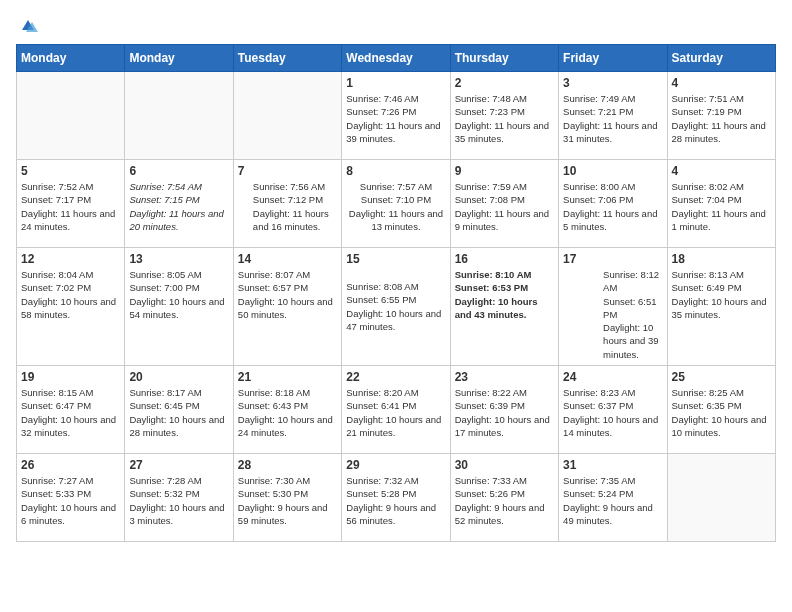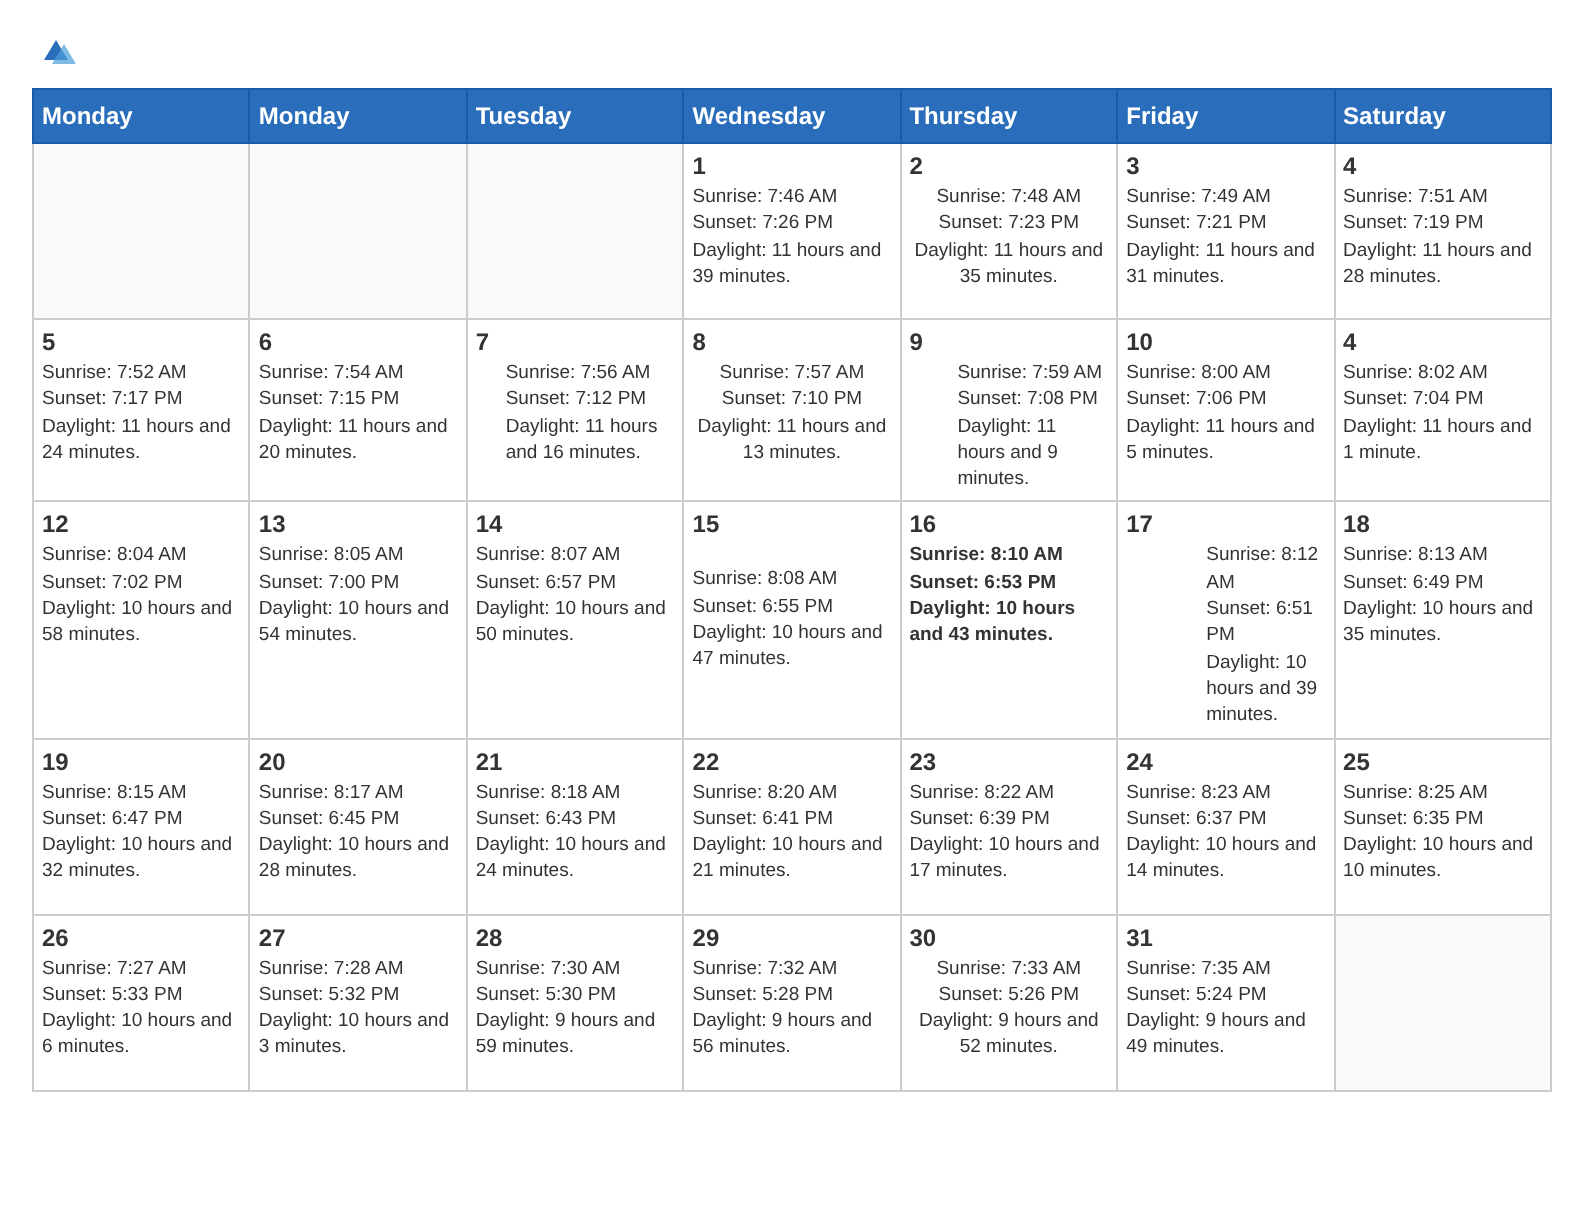--- a/index.html
+++ b/index.html
@@ -122,21 +122,21 @@
         <td class="empty"></td>
         <td class="empty"></td>
         <td>
           <div class="day-num">1</div>
           <div class="day-info" style="white-space: pre-line;">Sunrise: 7:46 AM
 Sunset: 7:26 PM
 Daylight: 11 hours and 39 minutes.</div>
         </td>
         <td>
           <div class="day-num">2</div>
-          <div class="day-info" style="white-space: pre-line; text-align: center;">Sunrise: 7:48 AM
+          <div class="day-info" style="white-space: pre-line;">Sunrise: 7:48 AM
 Sunset: 7:23 PM
 Daylight: 11 hours and 35 minutes.</div>
         </td>
         <td>
           <div class="day-num">3</div>
           <div class="day-info" style="white-space: pre-line;">Sunrise: 7:49 AM
 Sunset: 7:21 PM
 Daylight: 11 hours and 31 minutes.</div>
         </td>
         <td>
@@ -148,39 +148,39 @@
       </tr>
       <tr>
         <td>
           <div class="day-num">5</div>
           <div class="day-info" style="white-space: pre-line;">Sunrise: 7:52 AM
 Sunset: 7:17 PM
 Daylight: 11 hours and 24 minutes.</div>
         </td>
         <td>
           <div class="day-num">6</div>
-          <div class="day-info" style="white-space: pre-line;">Sunrise: 7:54 AM
+          <div class="day-info" style="white-space: pre-line; font-style: italic;">Sunrise: 7:54 AM
 Sunset: 7:15 PM
 Daylight: 11 hours and 20 minutes.</div>
         </td>
         <td>
           <div class="day-num">7</div>
           <div class="day-info" style="white-space: pre-line; margin-left: 15px;">Sunrise: 7:56 AM
 Sunset: 7:12 PM
 Daylight: 11 hours and 16 minutes.</div>
         </td>
         <td>
           <div class="day-num">8</div>
           <div class="day-info" style="white-space: pre-line; text-align: center;">Sunrise: 7:57 AM
 Sunset: 7:10 PM
 Daylight: 11 hours and 13 minutes.</div>
         </td>
         <td>
           <div class="day-num">9</div>
-          <div class="day-info" style="white-space: pre-line; margin-left: 24px;">Sunrise: 7:59 AM
+          <div class="day-info" style="white-space: pre-line;">Sunrise: 7:59 AM
 Sunset: 7:08 PM
 Daylight: 11 hours and 9 minutes.</div>
         </td>
         <td>
           <div class="day-num">10</div>
           <div class="day-info" style="white-space: pre-line;">Sunrise: 8:00 AM
 Sunset: 7:06 PM
 Daylight: 11 hours and 5 minutes.</div>
         </td>
         <td>
@@ -298,21 +298,21 @@
 Daylight: 9 hours and 59 minutes.</div>
         </td>
         <td>
           <div class="day-num">29</div>
           <div class="day-info" style="white-space: pre-line;">Sunrise: 7:32 AM
 Sunset: 5:28 PM
 Daylight: 9 hours and 56 minutes.</div>
         </td>
         <td>
           <div class="day-num">30</div>
-          <div class="day-info" style="white-space: pre-line; text-align: center;">Sunrise: 7:33 AM
+          <div class="day-info" style="white-space: pre-line;">Sunrise: 7:33 AM
 Sunset: 5:26 PM
 Daylight: 9 hours and 52 minutes.</div>
         </td>
         <td>
           <div class="day-num">31</div>
           <div class="day-info" style="white-space: pre-line;">Sunrise: 7:35 AM
 Sunset: 5:24 PM
 Daylight: 9 hours and 49 minutes.</div>
         </td>
         <td class="empty"></td>

